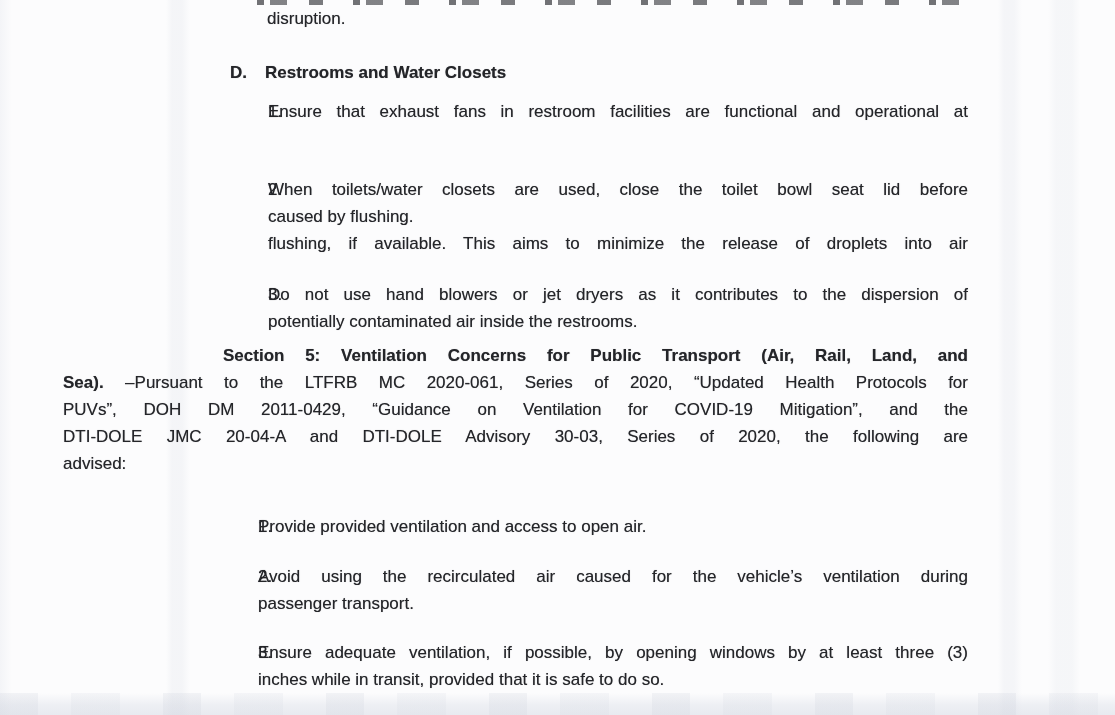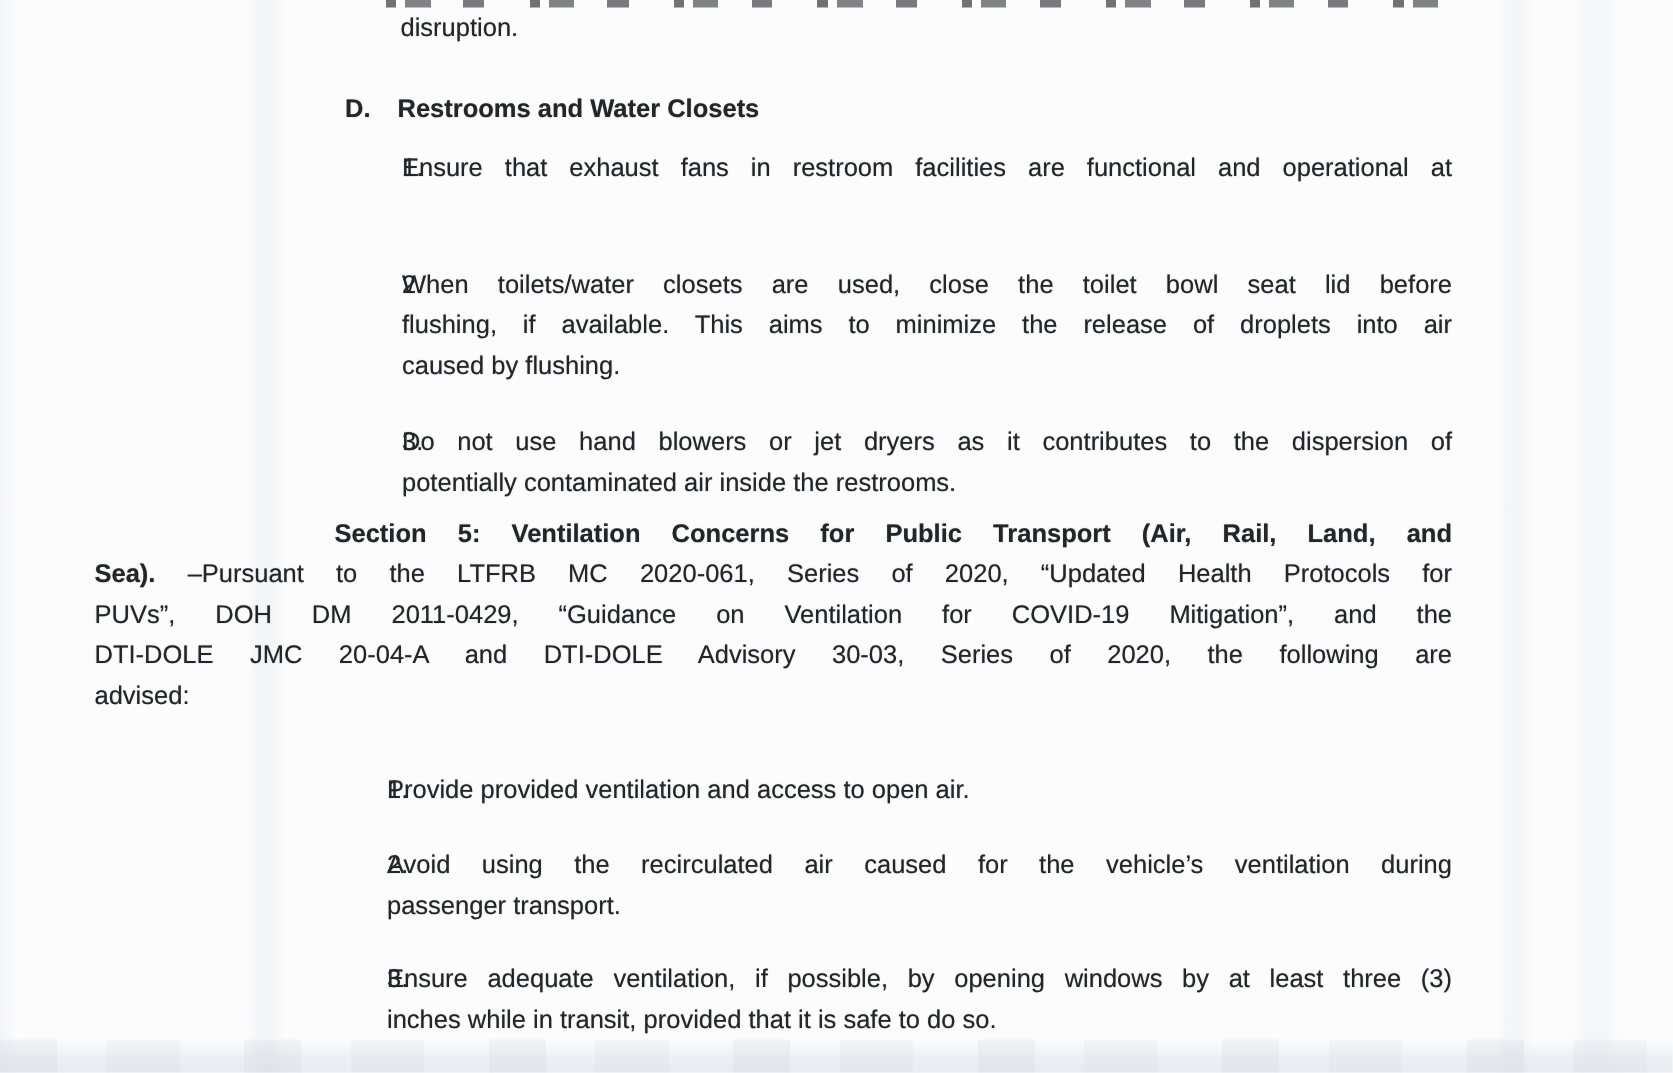--- a/index.html
+++ b/index.html
@@ -69,22 +69,22 @@
   </div>
 
   <div class="rest-item item" style="top:98px;">
     <span class="num" style="left:36px;">1.</span>
     <div class="line jl">Ensure that exhaust fans in restroom facilities are functional and operational at</div>
   </div>
 
   <div class="rest-item item" style="top:176px;">
     <span class="num" style="left:36px;">2.</span>
     <div class="line jl">When toilets/water closets are used, close the toilet bowl seat lid before</div>
+    <div class="line">caused by flushing.</div>
     <div class="line jl">flushing, if available. This aims to minimize the release of droplets into air</div>
-    <div class="line">caused by flushing.</div>
   </div>
 
   <div class="rest-item item" style="top:281px;">
     <span class="num" style="left:36px;">3.</span>
     <div class="line jl">Do not use hand blowers or jet dryers as it contributes to the dispersion of</div>
     <div class="line">potentially contaminated air inside the restrooms.</div>
   </div>
 
   <div class="para">
     <div class="line jl indent b">Section 5: Ventilation Concerns for Public Transport (Air, Rail, Land, and</div>

